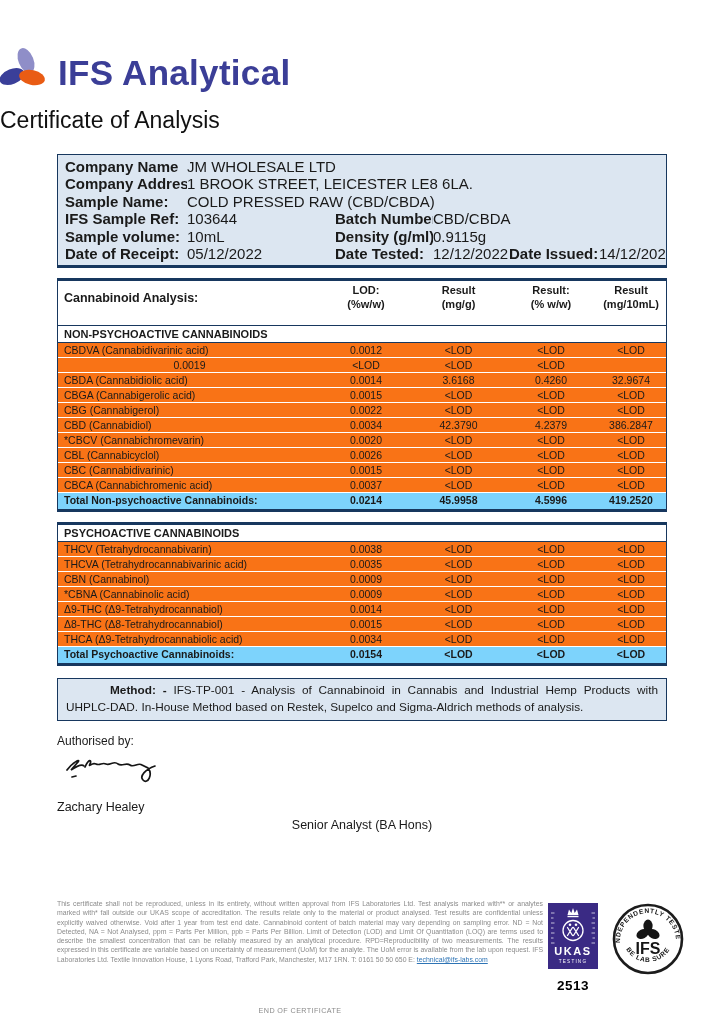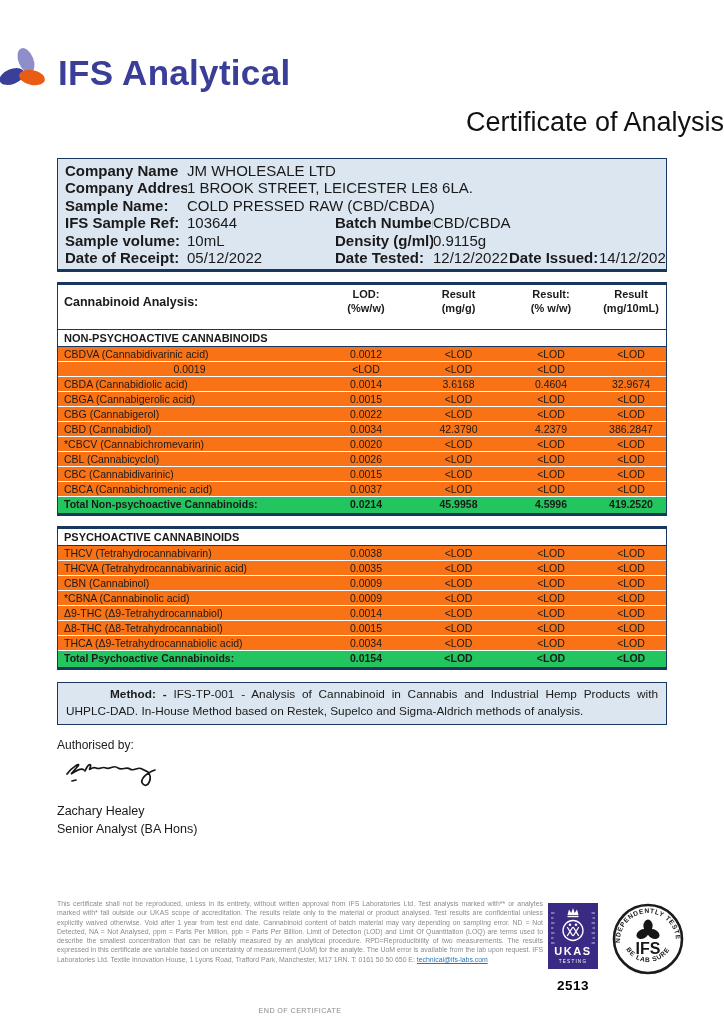--- a/index.html
+++ b/index.html
@@ -10,21 +10,21 @@
   }
   
   .header { padding-top:46px; }
   .brand-row { display:flex; justify-content:flex-start; align-items:center; gap:10px; height:54px; }
   .logo { position:relative; width:48px; height:42px; flex:0 0 auto; }
   .logo i { position:absolute; display:block; width:26px; height:15px; border-radius:50%; }
   .e-lav { background:#8f8ec8; left:13px; top:1px;  transform:rotate(68deg);  z-index:1; }
   .e-ind { background:#3a3f99; left:-1px; top:17px; transform:rotate(-22deg); z-index:2; }
   .e-org { background:#e95c14; left:19px; top:18px; transform:rotate(12deg);  z-index:3; }
   .brand { font-size:35px; font-weight:bold; color:#3b3e97; letter-spacing:0.3px; }
-  .doc-title { text-align:right; font-size:27px; margin-top:7px; color:#111; }
+  .doc-title { text-align:left; font-size:23px; margin-top:7px; color:#111; }
 
   .content { width:610px; margin:20px auto 0; }
 
   
   .company {
     display:grid; grid-template-columns:122px 148px 98px 76px 90px 1fr;
     background:#dce6f1; border:1.5px solid #17375e; border-bottom-width:3px;
     font-size:15px; padding:3px 0 3px 7px;
   }
   .company .cell { height:17.4px; line-height:17.4px; white-space:nowrap; overflow:hidden; }
@@ -35,34 +35,34 @@
   
   .atable { border:1px solid #17375e; border-top-width:3px; border-bottom-width:3px; margin-top:10px; font-size:10.5px; }
   .grid5 { display:grid; grid-template-columns:263px 90px 95px 90px 1fr; }
   .ahead { background:#fff; border-bottom:1.5px solid #17375e; padding:3px 0 14px; }
   .ahead .title { font-size:12.5px; font-weight:bold; align-self:center; padding-left:6px; }
   .colh { text-align:center; font-weight:bold; font-size:11px; line-height:13.5px; align-self:center; }
   .asection { font-weight:bold; font-size:11px; background:#fff; border-bottom:1.5px solid #17375e; height:17px; line-height:16px; padding-left:6px; }
   .arow { background:#f97316; border-bottom:1px solid #ffffff; height:15px; line-height:15.2px; }
   .aname { padding-left:6px; white-space:nowrap; overflow:hidden; }
   .aval { text-align:center; }
-  .trow { background:#22c55e; height:16px; line-height:15.8px; font-weight:bold; border-bottom:none; }
+  .trow { background:#7dd3fc; height:16px; line-height:15.8px; font-weight:bold; border-bottom:none; }
 
   
   .method {
     margin-top:12px; border:1.5px solid #17375e; background:#dce6f1;
     padding:3px 8px 5px; font-size:11.8px; line-height:16.5px; text-align:justify;
   }
   .method b { font-weight:bold;margin-left:44px; }
 
   
   .auth { margin-top:13px; font-size:12px; }
   .sig svg { display:block; margin:1px 0 0 6px; }
   .sname { font-size:12.5px; margin-top:1px; }
-  .srole { font-size:12.5px; margin-top:4px; }
+  .srole { font-size:12.5px; margin-top:4px;text-align:center; }
 
   
   .footer { position:absolute; left:57px; top:899px; width:627px; }
   .foot-flex { display:flex; align-items:flex-start; }
   .disclaimer { width:486px; font-size:6.9px; line-height:9.3px; color:#8b8b8b; text-align:justify; }
   .disc-email { color:#2e74b5; text-decoration:underline; cursor:pointer; }
   .logos { display:flex; gap:14px; margin-left:auto; align-items:flex-start; padding-top:4px; }
   .ukas-wrap { text-align:center; }
   .ukas-num { font-weight:bold; font-size:13.5px; color:#000; margin-top:5px; letter-spacing:0.5px; }
   .endcert { width:486px; text-align:center; font-size:7.2px; color:#8b8b8b; margin-top:13px; letter-spacing:0.4px; }
@@ -147,21 +147,21 @@
           <div class="arow grid5">
             <span class="aval">0.0019</span>
             <span class="aval">&lt;LOD</span>
             <span class="aval">&lt;LOD</span>
             <span class="aval">&lt;LOD</span>
           </div>
           <div class="arow grid5">
             <span class="aname">CBDA (Cannabidiolic acid)</span>
             <span class="aval">0.0014</span>
             <span class="aval">3.6168</span>
-            <span class="aval">0.4604</span>
+            <span class="aval">0.4260</span>
             <span class="aval">32.9674</span>
           </div>
           <div class="arow grid5">
             <span class="aname">CBGA (Cannabigerolic acid)</span>
             <span class="aval">0.0015</span>
             <span class="aval">&lt;LOD</span>
             <span class="aval">&lt;LOD</span>
             <span class="aval">&lt;LOD</span>
           </div>
           <div class="arow grid5">

